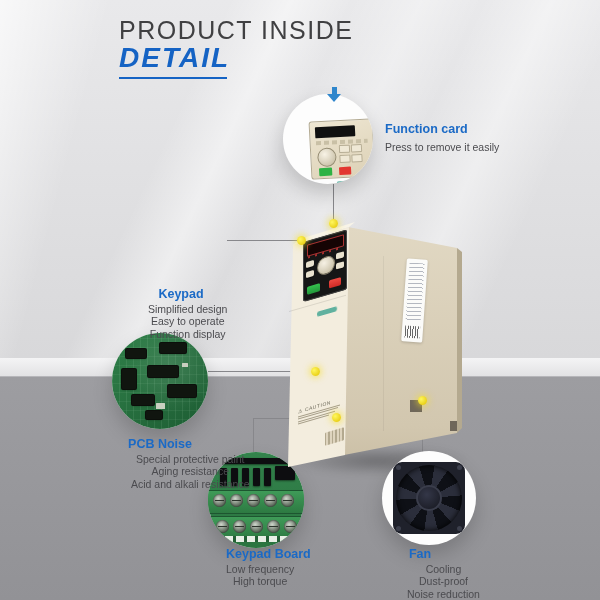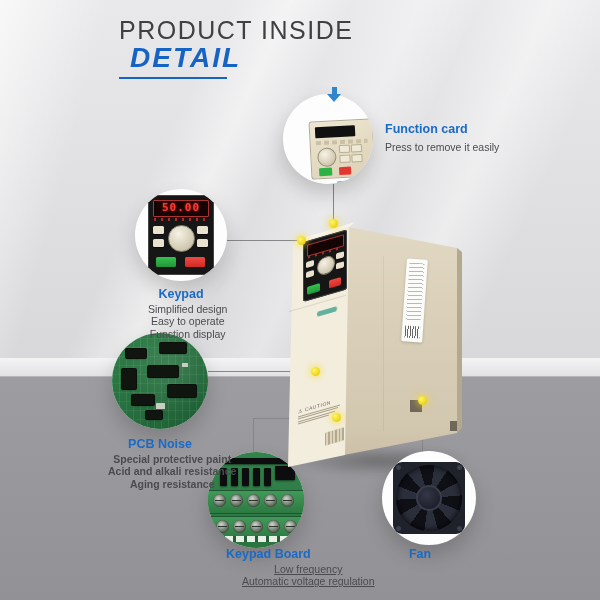--- a/index.html
+++ b/index.html
@@ -18,21 +18,21 @@
   .baseboard{position:absolute;left:0;top:358px;width:600px;height:18px;
     background:linear-gradient(180deg,#f4f4f5,#e2e2e4);border-bottom:1px solid #b6b6ba;}
   .floor{position:absolute;left:0;top:377px;width:600px;height:223px;
     background:linear-gradient(180deg,#9d9da1,#929296);}
   .product-shadow{position:absolute;left:288px;top:446px;width:180px;height:30px;
     background:radial-gradient(ellipse at center,rgba(0,0,0,.28),rgba(0,0,0,0) 70%);filter:blur(3px);}
   
   .title1{position:absolute;left:119px;top:16px;font-size:25px;font-weight:500;
     color:#404042;letter-spacing:1.5px;}
   .title2{position:absolute;left:119px;top:42px;font-size:28px;font-weight:bold;
-    font-style:italic;color:#1563c4;letter-spacing:2px;margin-left:11px;}
+    font-style:italic;color:#1563c4;letter-spacing:2px;}
   .title-underline{position:absolute;left:119px;top:77px;width:108px;height:2px;background:#1563c4;}
   
   .circle{position:absolute;border-radius:50%;background:#fdfdfd;
     box-shadow:0 10px 20px rgba(0,0,0,.18);overflow:hidden;}
   .cline{position:absolute;background:#87878b;}
   .dot{position:absolute;width:9px;height:9px;border-radius:50%;
     background:radial-gradient(circle at 35% 35%,#fff75e,#e9cf14 75%);
     box-shadow:0 0 6px 2px rgba(245,222,40,.55);z-index:6;}
   .clabel{position:absolute;color:var(--blue);font-weight:bold;font-size:12.5px;z-index:7;}
   .cdesc{position:absolute;color:var(--body);font-size:10.5px;line-height:12.4px;z-index:7;text-align:center;}
@@ -196,33 +196,20 @@
       <div class="mgreen"></div>
       <div class="mred"></div>
       <div class="mlogo"></div>
     </div>
   </div>
   <div class="clabel" style="left:385px;top:122px;">Function card</div>
   <div class="cdesc" style="left:385px;top:141px;">
     <span>Press to remove it easily</span>
   </div>
 
-  <div class="circle" style="left:135px;top:189px;width:92px;height:92px;">
-    <div class="kp" style="left:13px;top:6px;width:66px;height:80px;">
-      <div class="disp" style="left:5px;top:5px;width:54px;height:15px;font-size:11px;line-height:14px;letter-spacing:1px;">50.00</div>
-      <div class="ind" style="left:6px;top:23px;width:52px;height:3px;"></div>
-      <div class="knob" style="left:20px;top:30px;width:25px;height:25px;"></div>
-      <div class="btn" style="left:5px;top:31px;width:11px;height:8px;"></div>
-      <div class="btn" style="left:5px;top:44px;width:11px;height:8px;"></div>
-      <div class="btn" style="left:49px;top:31px;width:11px;height:8px;"></div>
-      <div class="btn" style="left:49px;top:44px;width:11px;height:8px;"></div>
-      <div class="green" style="left:8px;top:62px;width:20px;height:10px;"></div>
-      <div class="red" style="left:37px;top:62px;width:20px;height:10px;"></div>
-    </div>
-  </div>
   <div class="clabel center" style="left:135px;top:287px;width:92px;text-align:center;">Keypad</div>
   <div class="cdesc" style="left:148px;top:303px;">
     <span>Simplified design</span>
     <span>Easy to operate</span>
     <span>Function display</span>
   </div>
 
   <div class="circle" style="left:112px;top:333px;width:96px;height:96px;">
     <div class="pcb-bg">
         <div class="traces"></div>
@@ -231,24 +218,24 @@
     <div class="chip" style="left:48px;top:10px;width:26px;height:10px;"></div>
     <div class="chip" style="left:10px;top:36px;width:14px;height:20px;"></div>
     <div class="chip" style="left:36px;top:33px;width:30px;height:11px;"></div>
     <div class="chip" style="left:56px;top:52px;width:28px;height:12px;"></div>
     <div class="chip" style="left:20px;top:62px;width:22px;height:10px;"></div>
     <div class="chip" style="left:34px;top:78px;width:16px;height:8px;"></div>
     <div class="smd" style="left:44px;top:70px;width:9px;height:6px;"></div>
     <div class="smd" style="left:70px;top:30px;width:6px;height:4px;"></div>
   </div>
   <div class="clabel center" style="left:110px;top:437px;width:100px;">PCB Noise</div>
-  <div class="cdesc" style="left:108px;top:453px;font-weight:bold;">
+  <div class="cdesc" style="left:131px;top:453px;">
     <span>Special protective paint</span>
+    <span>Aging resistance</span>
     <span>Acid and alkali resistance</span>
-    <span>Aging resistance</span>
   </div>
 
   <div class="circle" style="left:208px;top:452px;width:96px;height:96px;">
     <div class="ctl-bg"></div>
     <div class="jumper" style="left:10px;top:6px;width:76px;height:6px;"></div>
     <div class="jumper" style="left:12px;top:16px;width:7px;height:18px;"></div>
     <div class="jumper" style="left:23px;top:16px;width:7px;height:18px;"></div>
     <div class="jumper" style="left:34px;top:16px;width:7px;height:18px;"></div>
     <div class="jumper" style="left:45px;top:16px;width:7px;height:18px;"></div>
     <div class="jumper" style="left:56px;top:16px;width:7px;height:18px;"></div>
@@ -261,36 +248,41 @@
     <div class="screw" style="left:73px;top:42px;"></div>
     <div class="termstrip" style="top:64px;"></div>
     <div class="screw" style="left:8px;top:68px;"></div>
     <div class="screw" style="left:25px;top:68px;"></div>
     <div class="screw" style="left:42px;top:68px;"></div>
     <div class="screw" style="left:59px;top:68px;"></div>
     <div class="screw" style="left:76px;top:68px;"></div>
     <div class="ctl-labels" style="left:6px;top:84px;width:84px;"></div>
   </div>
   <div class="clabel" style="left:226px;top:547px;">Keypad Board</div>
-  <div class="cdesc" style="left:242px;top:563px;text-decoration:underline;">
+  <div class="cdesc" style="left:226px;top:563px;">
     <span>Low frequency</span>
-    <span>Automatic voltage regulation</span>
+    <span>High torque</span>
   </div>
 
   <div class="circle" style="left:382px;top:451px;width:94px;height:94px;">
     <div class="fan-frame">
       <div class="hole" style="left:3px;top:3px;"></div>
       <div class="hole" style="right:3px;top:3px;"></div>
       <div class="hole" style="left:3px;bottom:3px;"></div>
       <div class="hole" style="right:3px;bottom:3px;"></div>
       <div class="fan-rotor"></div>
       <div class="fan-hub"></div>
     </div>
   </div>
   <div class="clabel center" style="left:370px;top:547px;width:100px;">Fan</div>
+  <div class="cdesc" style="left:407px;top:563px;">
+    <span>Cooling</span>
+    <span>Dust-proof</span>
+    <span>Noise reduction</span>
+  </div>
 
   <div class="dot" style="left:297px;top:236px;"></div>
   <div class="dot" style="left:329px;top:219px;"></div>
   <div class="dot" style="left:311px;top:367px;"></div>
   <div class="dot" style="left:332px;top:413px;"></div>
   <div class="dot" style="left:418px;top:396px;"></div>
 
 </div>
 
 </body></html>

